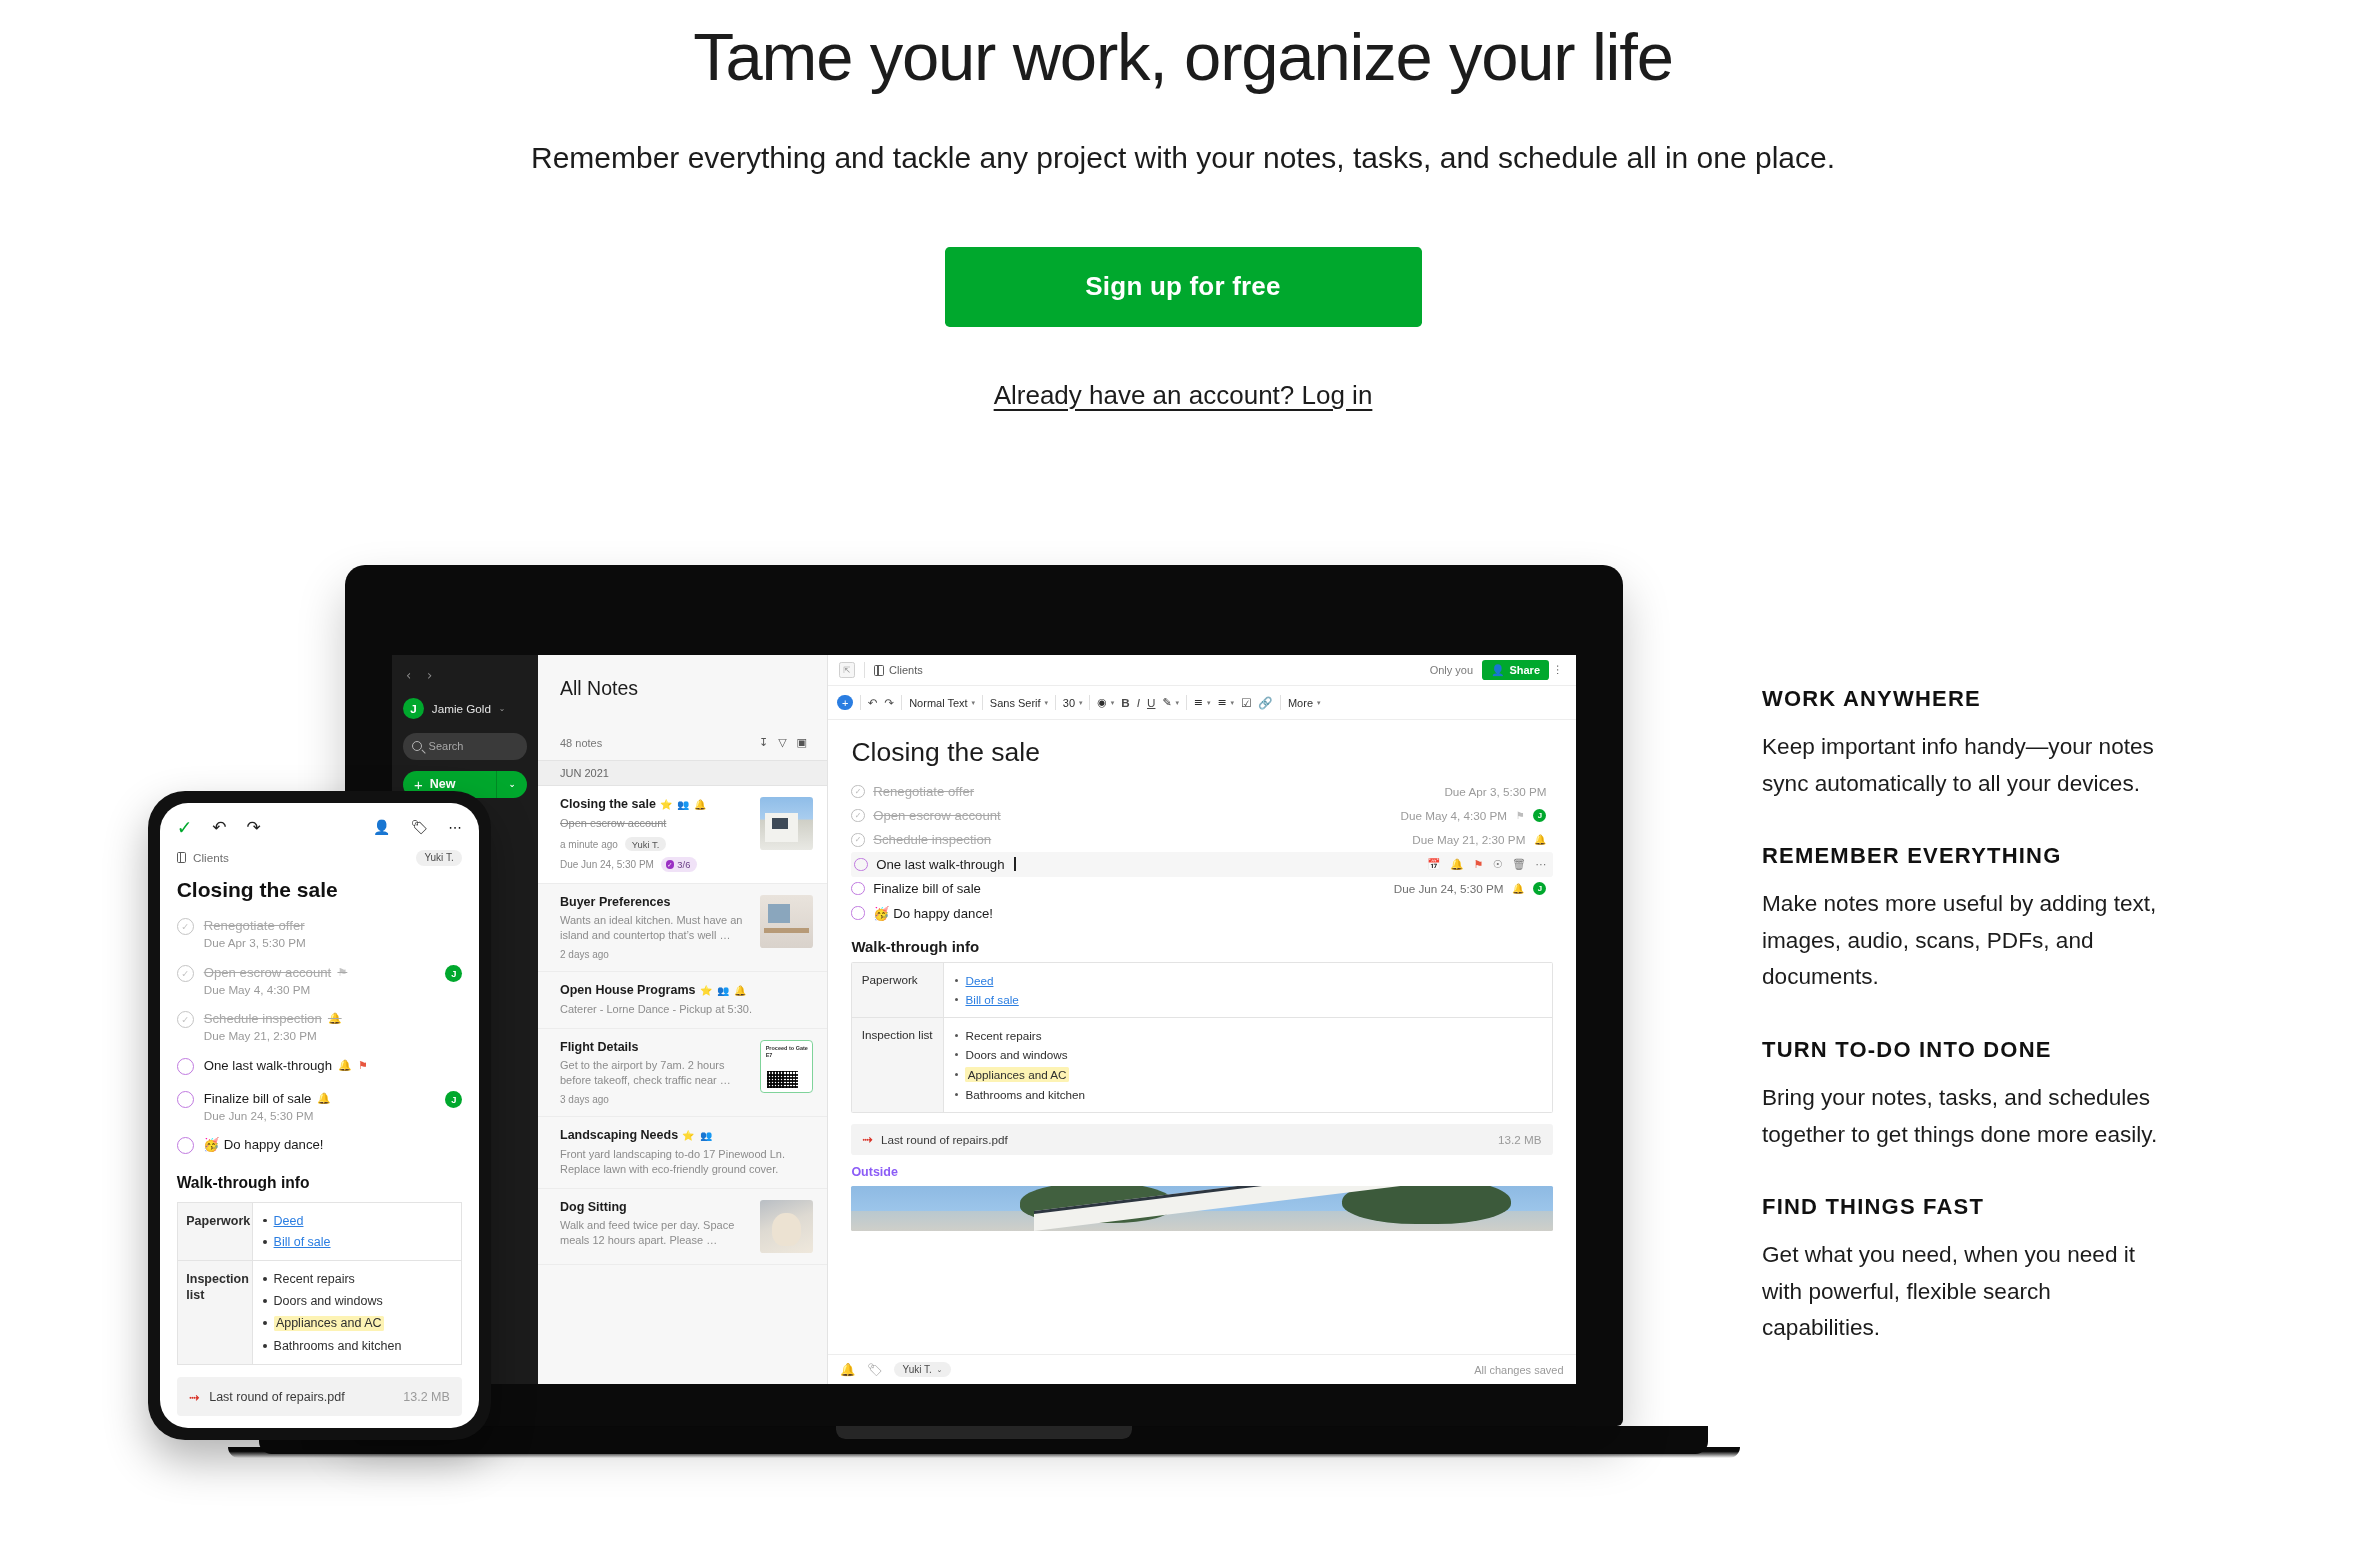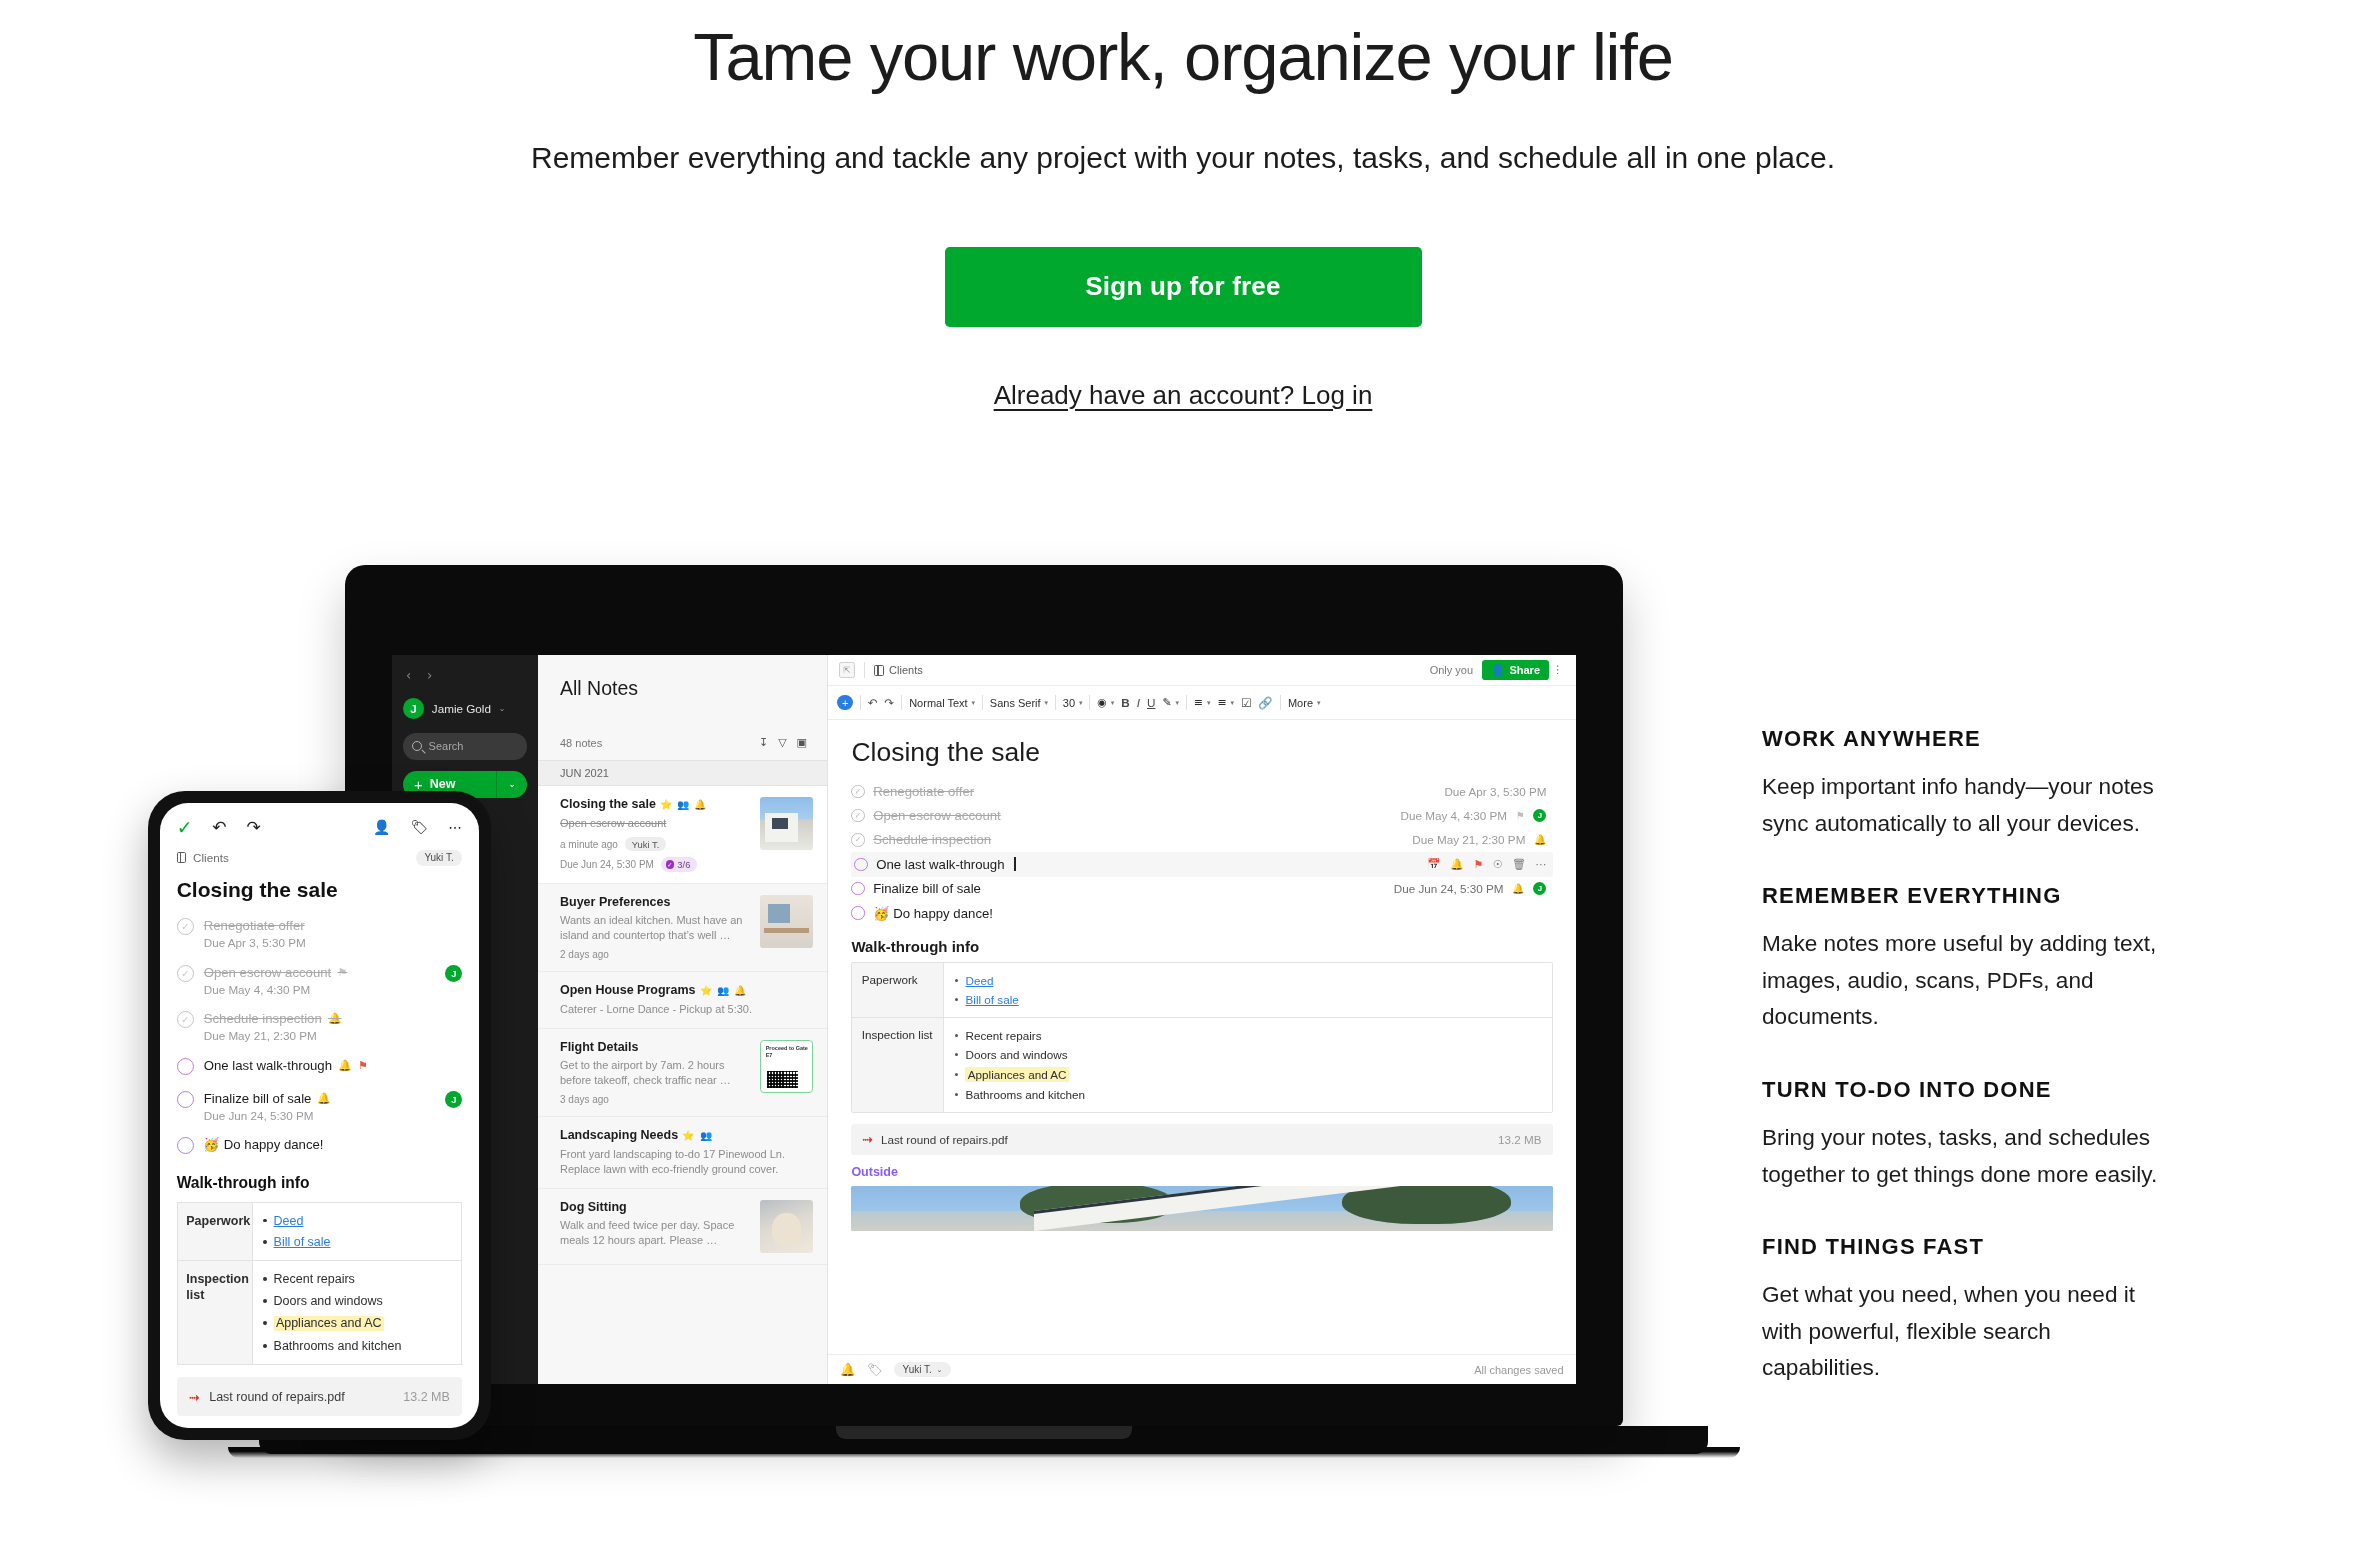--- a/index.html
+++ b/index.html
@@ -13,21 +13,21 @@
                 max-width:1551px; margin:44px auto 0; }
   .cta-wrap { margin-top:67px; display:flex; flex-direction:column; align-items:center; }
   .cta-btn { width:477px; height:80px; background:#00a82d; color:#fff; border:none; border-radius:4.7px;
              font-size:26px; font-weight:700; font-family:"Liberation Sans", sans-serif; cursor:pointer;
              letter-spacing:0.2px; }
   .login-link { margin-top:53px; font-size:26px; color:#1c1c1c; text-decoration:underline;
                 text-underline-offset:4.7px; cursor:pointer; }
 
   
   .features { position:absolute; left:1762px; top:686px; width:405px; }
-  .feat { margin-bottom:41px;margin-top:40px; }
+  .feat { margin-bottom:41px; }
   .feat:last-child { margin-bottom:0; }
   .feat h3 { font-size:22px; font-weight:700; letter-spacing:1.2px; color:#111; margin-bottom:17px; }
   .feat p { font-size:22.6px; line-height:1.62; color:#1c1c1c; }
 
   
   .stage { position:absolute; left:0; top:538px; width:1784px; height:1029px; }
 
   
   .laptop { position:absolute; left:345px; top:27px; width:1278px; height:896px; }
   .lid { position:absolute; left:0; top:0; width:1278px; height:861px;

